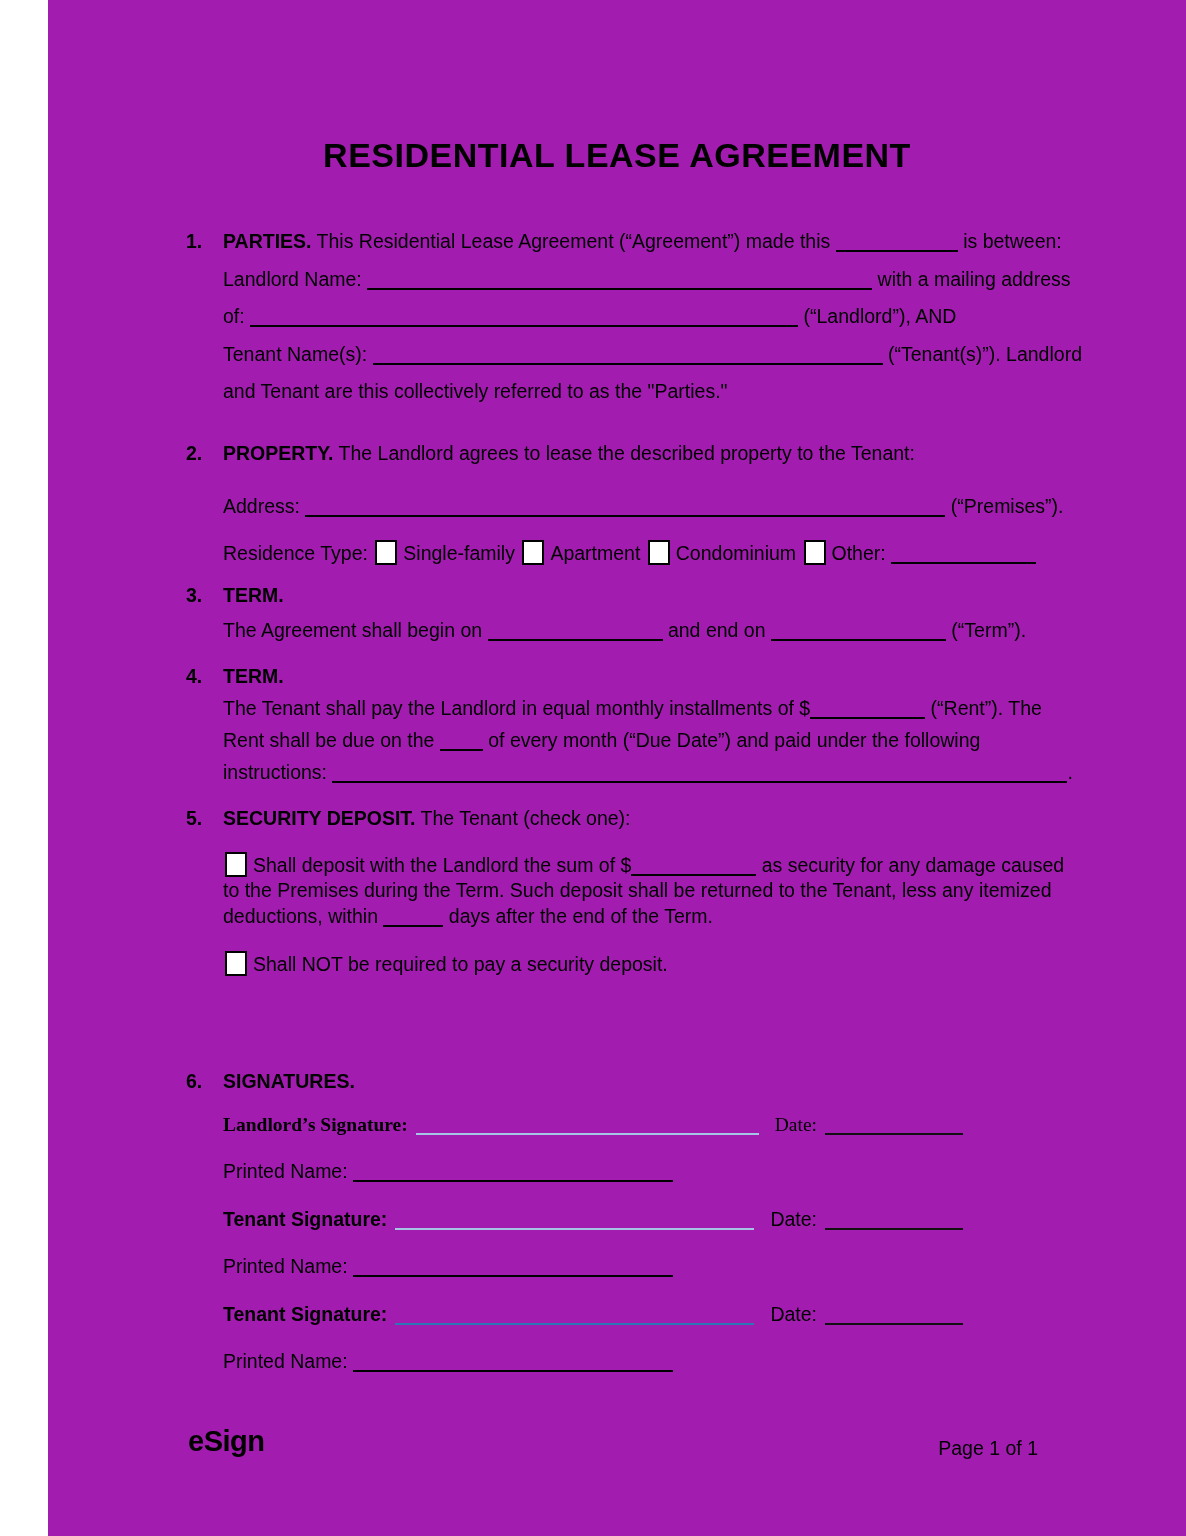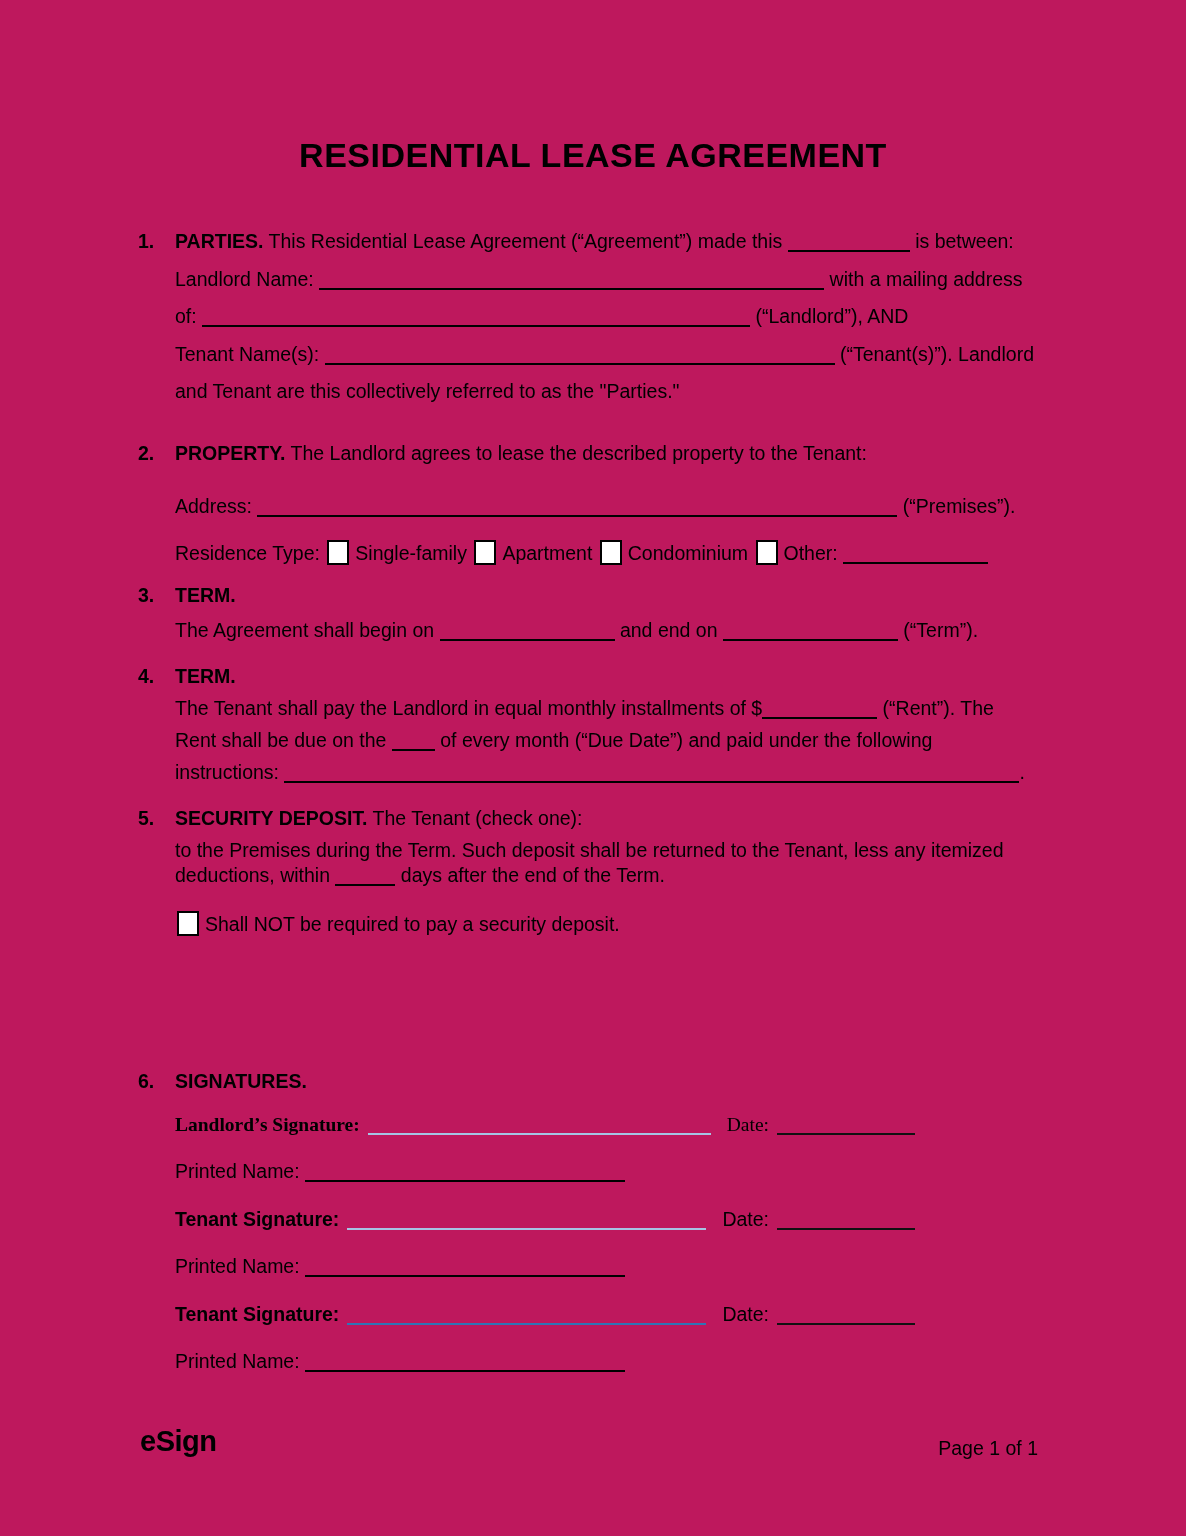--- a/index.html
+++ b/index.html
@@ -1,21 +1,21 @@
 <!DOCTYPE html>
 <html><head>
 <meta charset="utf-8">
 <style>
   html,body{margin:0;padding:0;}
   body{
     width:1186px;height:1536px;background:#ffffff;color:#000;
     font-family:"Liberation Sans","DejaVu Sans",sans-serif;
     font-size:19.5px;position:relative;overflow:hidden;
   }
-  .page{position:absolute;inset:0;background:#be185d;}
+  .page{position:absolute;inset:0;background:#a21caf;margin-left:48px;}
   .title{
     position:absolute;top:136px;left:0;right:0;margin:0;
     text-align:center;font-size:34px;font-weight:bold;letter-spacing:.5px;
   }
   .section{position:absolute;left:175px;width:885px;}
   .row{position:relative;white-space:nowrap;}
   .num{position:absolute;left:-37px;top:0;font-weight:bold;}
   .b{font-weight:bold;}
   .blank{
     display:inline-block;height:15px;vertical-align:-4px;
@@ -64,20 +64,21 @@
         <div class="row" style="line-height: 35px;"><span class="t">The Agreement shall begin on </span><span class="blank" style="width: 175px; border-bottom-color: rgb(0, 0, 0);"></span><span class="t"> and end on </span><span class="blank" style="width: 175px; border-bottom-color: rgb(0, 0, 0);"></span><span class="t"> (“Term”).</span></div>
       </div>
       <div class="section" style="top: 660px;">
         <div class="row" style="line-height: 32px;"><span class="num">4.</span><span class="b">TERM.</span></div>
         <div class="row" style="line-height: 32px;"><span class="t">The Tenant shall pay the Landlord in equal monthly installments of $</span><span class="blank" style="width: 115px; border-bottom-color: rgb(0, 0, 0);"></span><span class="t"> (“Rent”). The</span></div>
         <div class="row" style="line-height: 32px;"><span class="t">Rent shall be due on the </span><span class="blank" style="width: 43px; border-bottom-color: rgb(0, 0, 0);"></span><span class="t"> of every month (“Due Date”) and paid under the following</span></div>
         <div class="row" style="line-height: 32px;"><span class="t">instructions: </span><span class="blank" style="width: 735px; border-bottom-color: rgb(0, 0, 0);"></span><span class="t">.</span></div>
       </div>
       <div class="section" style="top: 800px;">
         <div class="row" style="line-height: 37.5px;"><span class="num">5.</span><span class="b">SECURITY DEPOSIT.</span><span class="t"> The Tenant (check one):</span></div>
+        <div class="row" style="line-height: 25.5px; margin-top: 14px;"><span class="checkbox"></span><span class="t">Shall deposit with the Landlord the sum of $</span><span class="blank" style="width: 125px; border-bottom-color: rgb(0, 0, 0);"></span><span class="t"> as security for any damage caused</span></div>
         <div class="row" style="line-height: 25.5px;"><span class="t">to the Premises during the Term. Such deposit shall be returned to the Tenant, less any itemized</span></div>
         <div class="row" style="line-height: 25.5px;"><span class="t">deductions, within </span><span class="blank" style="width: 60px; border-bottom-color: rgb(0, 0, 0);"></span><span class="t"> days after the end of the Term.</span></div>
         <div class="row" style="line-height: 25.5px; margin-top: 22px;"><span class="checkbox"></span><span class="t">Shall NOT be required to pay a security deposit.</span></div>
       </div>
       <div class="section" style="top: 1063px;">
         <div class="row" style="line-height: 37.5px;"><span class="num">6.</span><span class="b">SIGNATURES.</span></div>
         <div class="row sig-row" style="line-height: 47.5px; font-family: Liberation Serif, serif;">
           <span class="b">Landlord’s Signature:</span>
           <span class="sigline" style="border-bottom-color: rgb(166, 196, 228);"></span>
           <span class="t date-label">Date:</span>

